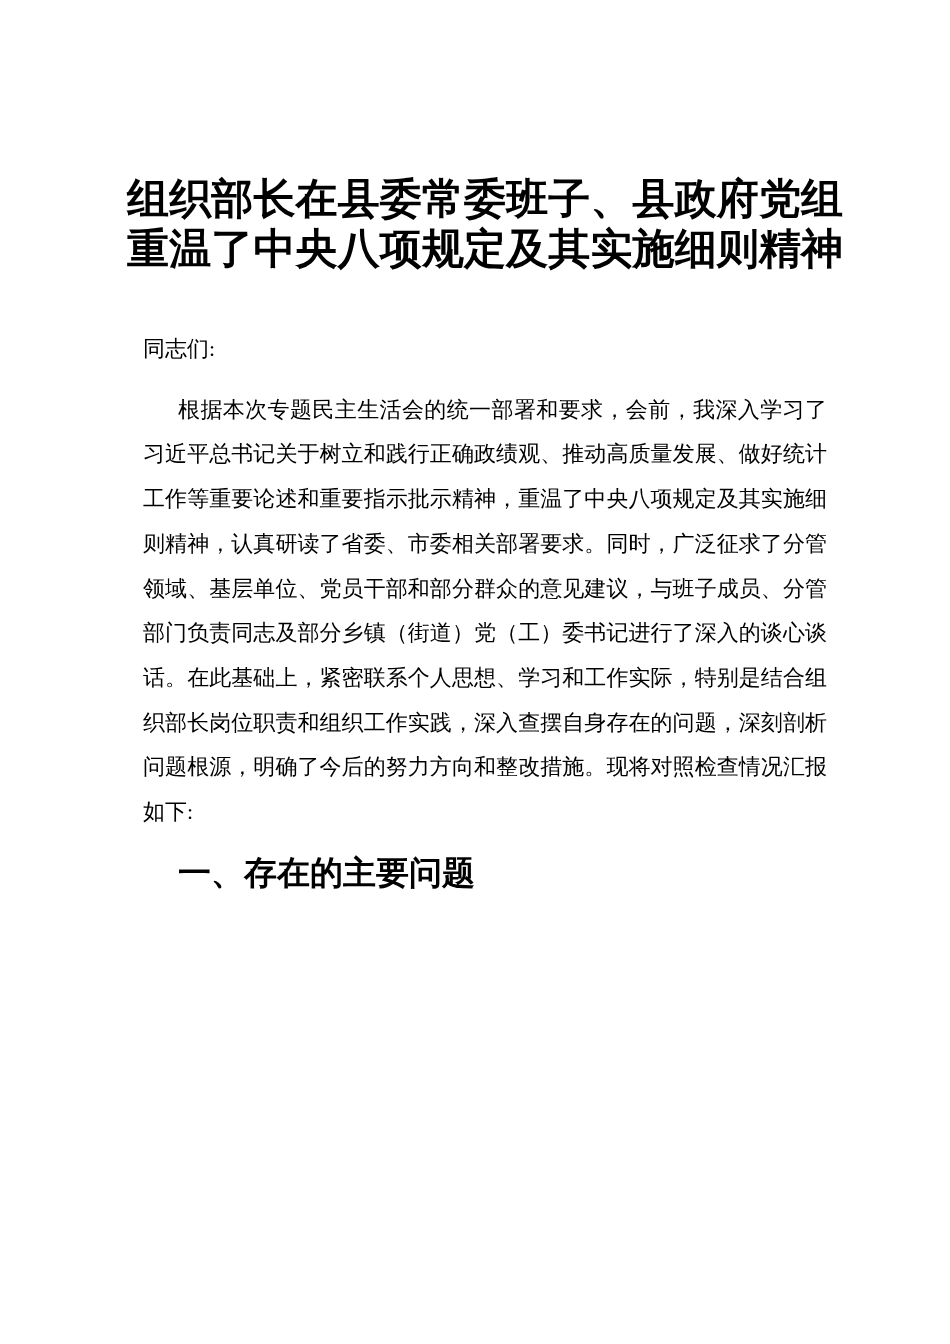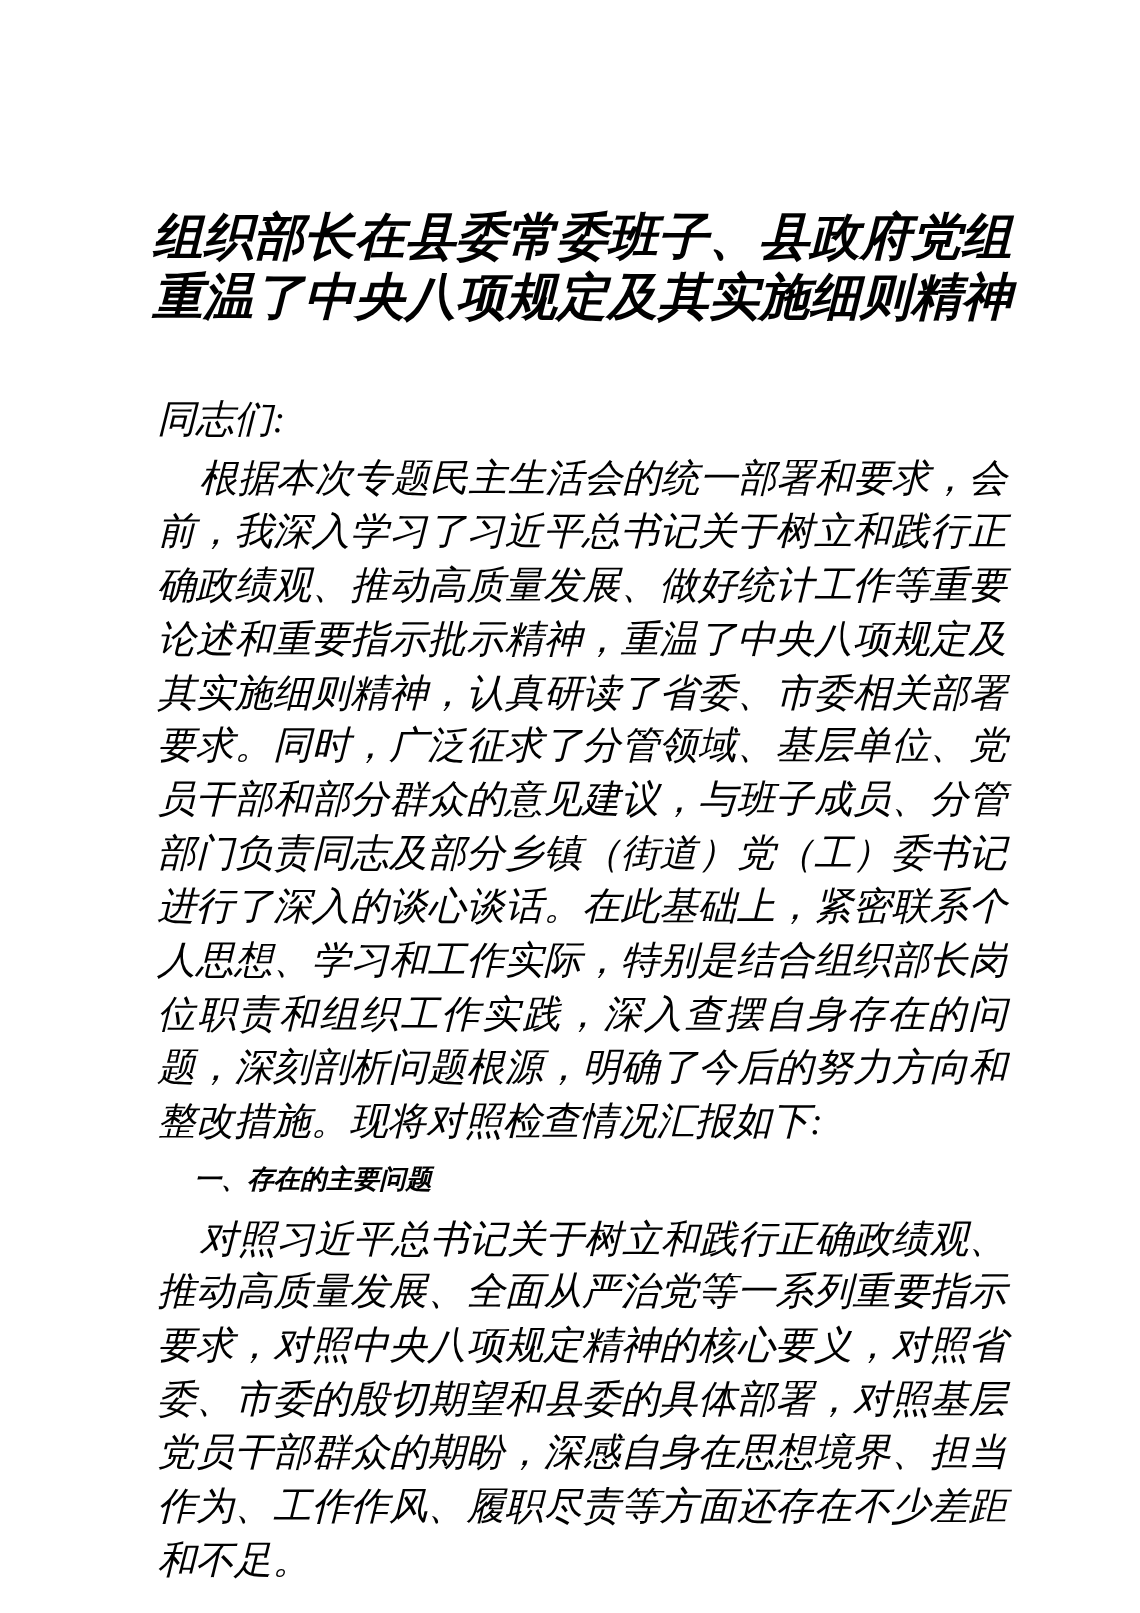--- a/index.html
+++ b/index.html
@@ -9,49 +9,48 @@
   }
   .page {
     position: relative;
     width: 950px;
     height: 1344px;
     box-sizing: border-box;
     padding: 174px 107px 0 127px;
     background: #ffffff;
     color: #000000;
     overflow: hidden;
-    font-style: italic;
   }
   .doc-title {
     margin: 0 0 53px 0;
     font-family: "Liberation Serif", serif;
     font-weight: bold;
     font-size: 42px;
     line-height: 50px;
   }
   .doc-title .title-line {
     display: block;
     text-align: justify;
     text-align-last: justify;
     -moz-text-align-last: justify;
   }
   .salutation,
   .body-para {
-    margin: 4px;
+    margin: 16px;
     font-family: "Liberation Serif", serif;
-    font-size: 32px;
+    font-size: 22px;
     line-height: 44.7px;
     text-align: justify;
     font-weight: normal;
   }
   .section-heading {
-    margin: 0;
+    margin: 16px;
     font-family: "Liberation Sans", sans-serif;
     font-weight: bold;
-    font-size: 22px;
+    font-size: 33px;
     line-height: 44.7px;
     text-align: left;
   }
   .indent {
     text-indent: 35px;
   }
 </style>
 </head>
 <body>
 
@@ -61,16 +60,15 @@
     <span class="title-line">组织部长在县委常委班子、县政府党组</span>
     <span class="title-line">重温了中央八项规定及其实施细则精神</span>
   </h1>
 
   <p class="salutation">同志们:</p>
 
   <p class="body-para indent">根据本次专题民主生活会的统一部署和要求，会前，我深入学习了习近平总书记关于树立和践行正确政绩观、推动高质量发展、做好统计工作等重要论述和重要指示批示精神，重温了中央八项规定及其实施细则精神，认真研读了省委、市委相关部署要求。同时，广泛征求了分管领域、基层单位、党员干部和部分群众的意见建议，与班子成员、分管部门负责同志及部分乡镇（街道）党（工）委书记进行了深入的谈心谈话。在此基础上，紧密联系个人思想、学习和工作实际，特别是结合组织部长岗位职责和组织工作实践，深入查摆自身存在的问题，深刻剖析问题根源，明确了今后的努力方向和整改措施。现将对照检查情况汇报如下:</p>
 
   <h2 class="section-heading indent">一、存在的主要问题</h2>
 
-  <p class="body-para indent">对照习近平总书记关于树立和践行正确政绩观、推动高质量发展、全面从严治党等一系列重要指示要求，对照中央八项规定精神的核心要义，对照省委、市委的殷切期望和县委的具体部署，对照基层党员干部群众的期盼，深感自身在思想境界、担当作为、工作作风、履职尽责等方面还存在不少差距和不足。</p>
 
 
 </div>
 
 </body></html>

